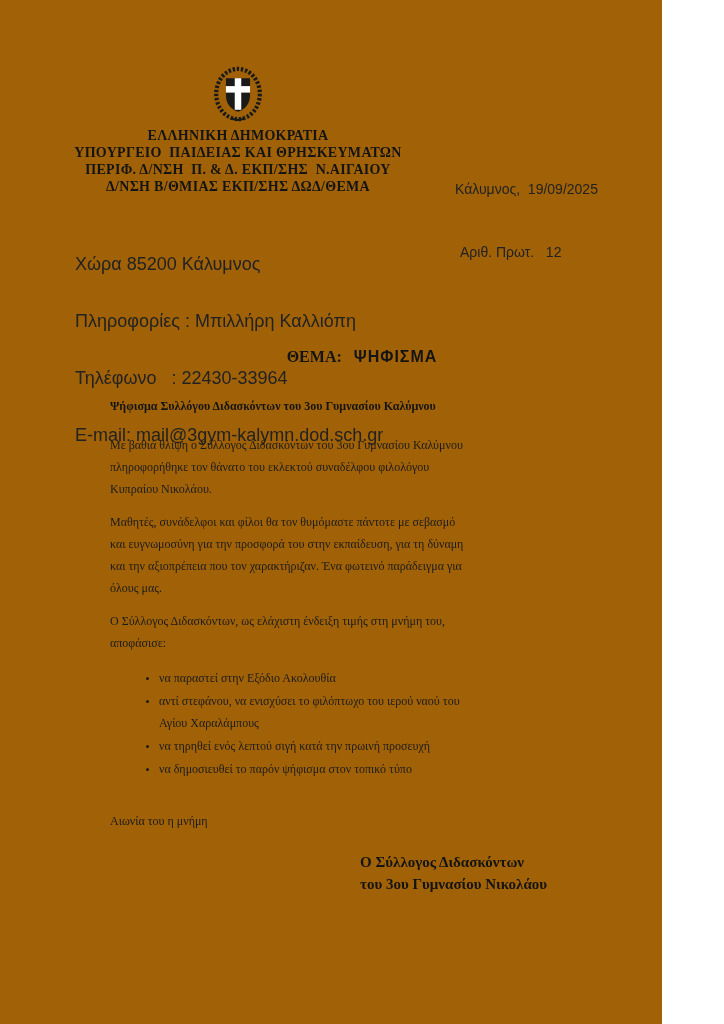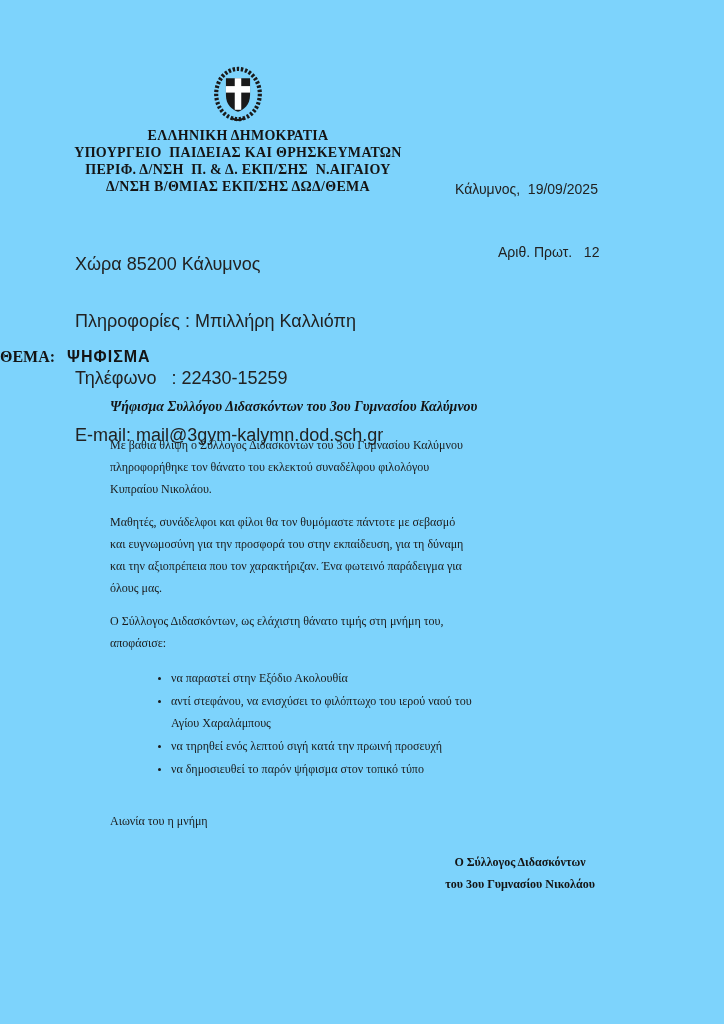--- a/index.html
+++ b/index.html
@@ -1,20 +1,20 @@
 <!DOCTYPE html>
 <html lang="el"><head>
 <meta charset="utf-8">
 <style>
   html, body { margin: 0; padding: 0; background: #ffffff; }
   .page {
     position: relative;
-    width: 724px;
+    width: 662px;
     height: 1024px;
-    background: #7dd3fc;
+    background: #a16207;
     color: #1b1b1b;
     overflow: hidden;
     font-family: "Liberation Serif", "DejaVu Serif", serif;
   }
 
   
   .letterhead {
     position: absolute;
     top: 65px;
     left: 0;
@@ -37,41 +37,41 @@
   .refblock {
     position: absolute;
     top: 137px;
     left: 455px;
     font-family: "Liberation Sans", "DejaVu Sans", sans-serif;
     font-size: 14px;
     line-height: 21px;
     white-space: pre;
     color: #222;
   }
-  .refblock .prot { padding-left: 5px; margin-left: 38px; }
+  .refblock .prot { padding-left: 5px; }
 
   
   .contact {
     position: absolute;
     top: 217px;
     left: 75px;
     font-family: "Liberation Sans", "DejaVu Sans", sans-serif;
     font-size: 18px;
     line-height: 19px;
     white-space: pre;
     color: #222;
   }
 
   
   .subject {
     position: absolute;
     top: 348px;
     left: 0;
     width: 724px;
-    text-align: left;
+    text-align: center;
   }
   .subj-label {
     font-family: "Liberation Serif", "DejaVu Serif", serif;
     font-weight: bold;
     font-size: 16px;
     color: #141414;
   }
   .subj-value {
     font-family: "Liberation Sans", "DejaVu Sans", sans-serif;
     font-weight: bold;
@@ -81,23 +81,22 @@
     color: #141414;
   }
 
   
   .title {
     position: absolute;
     top: 399px;
     left: 110px;
     width: 560px;
     font-weight: bold;
-    font-size: 14px;
+    font-size: 12px;
     color: #141414;
-    font-style: italic;
   }
 
   
   .bodytext {
     position: absolute;
     top: 434px;
     left: 110px;
     width: 560px;
     font-size: 12px;
     line-height: 22px;
@@ -106,36 +105,35 @@
   .bodytext p {
     margin: 0 0 11px 0;
     white-space: pre-line;
   }
   .bodytext ul {
     margin: 13px 0 12px 0;
     padding-left: 45px;
     list-style: disc outside;
   }
   .bodytext li {
-    margin: 1px 16px;
+    margin: 1px 4px;
     white-space: pre-line;
   }
   .bodytext li::marker { font-size: 0.8em; }
   .bodytext p.closing { margin-top: 6px; }
   .bodytext p.memory { margin-top: 30px; }
 
   
   .signature {
     position: absolute;
     top: 851px;
     left: 360px;
     width: 320px;
-    text-align: center;
     font-weight: bold;
-    font-size: 12px;
+    font-size: 15px;
     line-height: 22px;
     color: #141414;
   }
 </style>
 </head>
 <body>
 
 <div class="page">
 
   <div class="letterhead">
@@ -153,39 +151,39 @@
   </div>
 
   <div class="refblock">
     <div>Κάλυμνος,  19/09/2025</div>
     <div class="prot">Αριθ. Πρωτ.   12</div>
   </div>
 
   <div class="contact">
     <div>Χώρα 85200 Κάλυμνος</div>
     <div>Πληροφορίες : Μπιλλήρη Καλλιόπη</div>
-    <div>Τηλέφωνο   : 22430-15259</div>
+    <div>Τηλέφωνο   : 22430-33964</div>
     <div>E-mail: mail@3gym-kalymn.dod.sch.gr</div>
   </div>
 
   <div class="subject">
     <span class="subj-label">ΘΕΜΑ:</span><span class="subj-value">ΨΗΦΙΣΜΑ</span>
   </div>
 
   <div class="title">Ψήφισμα Συλλόγου Διδασκόντων του 3ου Γυμνασίου Καλύμνου</div>
 
   <div class="bodytext">
     <p>Με βαθιά θλίψη ο Σύλλογος Διδασκόντων του 3ου Γυμνασίου Καλύμνου
 πληροφορήθηκε τον θάνατο του εκλεκτού συναδέλφου φιλολόγου
 Κυπραίου Νικολάου.</p>
     <p>Μαθητές, συνάδελφοι και φίλοι θα τον θυμόμαστε πάντοτε με σεβασμό
 και ευγνωμοσύνη για την προσφορά του στην εκπαίδευση, για τη δύναμη
 και την αξιοπρέπεια που τον χαρακτήριζαν. Ένα φωτεινό παράδειγμα για
 όλους μας.</p>
-    <p>Ο Σύλλογος Διδασκόντων, ως ελάχιστη θάνατο τιμής στη μνήμη του,
+    <p>Ο Σύλλογος Διδασκόντων, ως ελάχιστη ένδειξη τιμής στη μνήμη του,
 αποφάσισε:</p>
     <ul>
       <li>να παραστεί στην Εξόδιο Ακολουθία</li>
       <li>αντί στεφάνου, να ενισχύσει το φιλόπτωχο του ιερού ναού του
 Αγίου Χαραλάμπους</li>
       <li>να τηρηθεί ενός λεπτού σιγή κατά την πρωινή προσευχή</li>
       <li>να δημοσιευθεί το παρόν ψήφισμα στον τοπικό τύπο</li>
     </ul>
     <p class="memory">Αιωνία του η μνήμη</p>
   </div>

